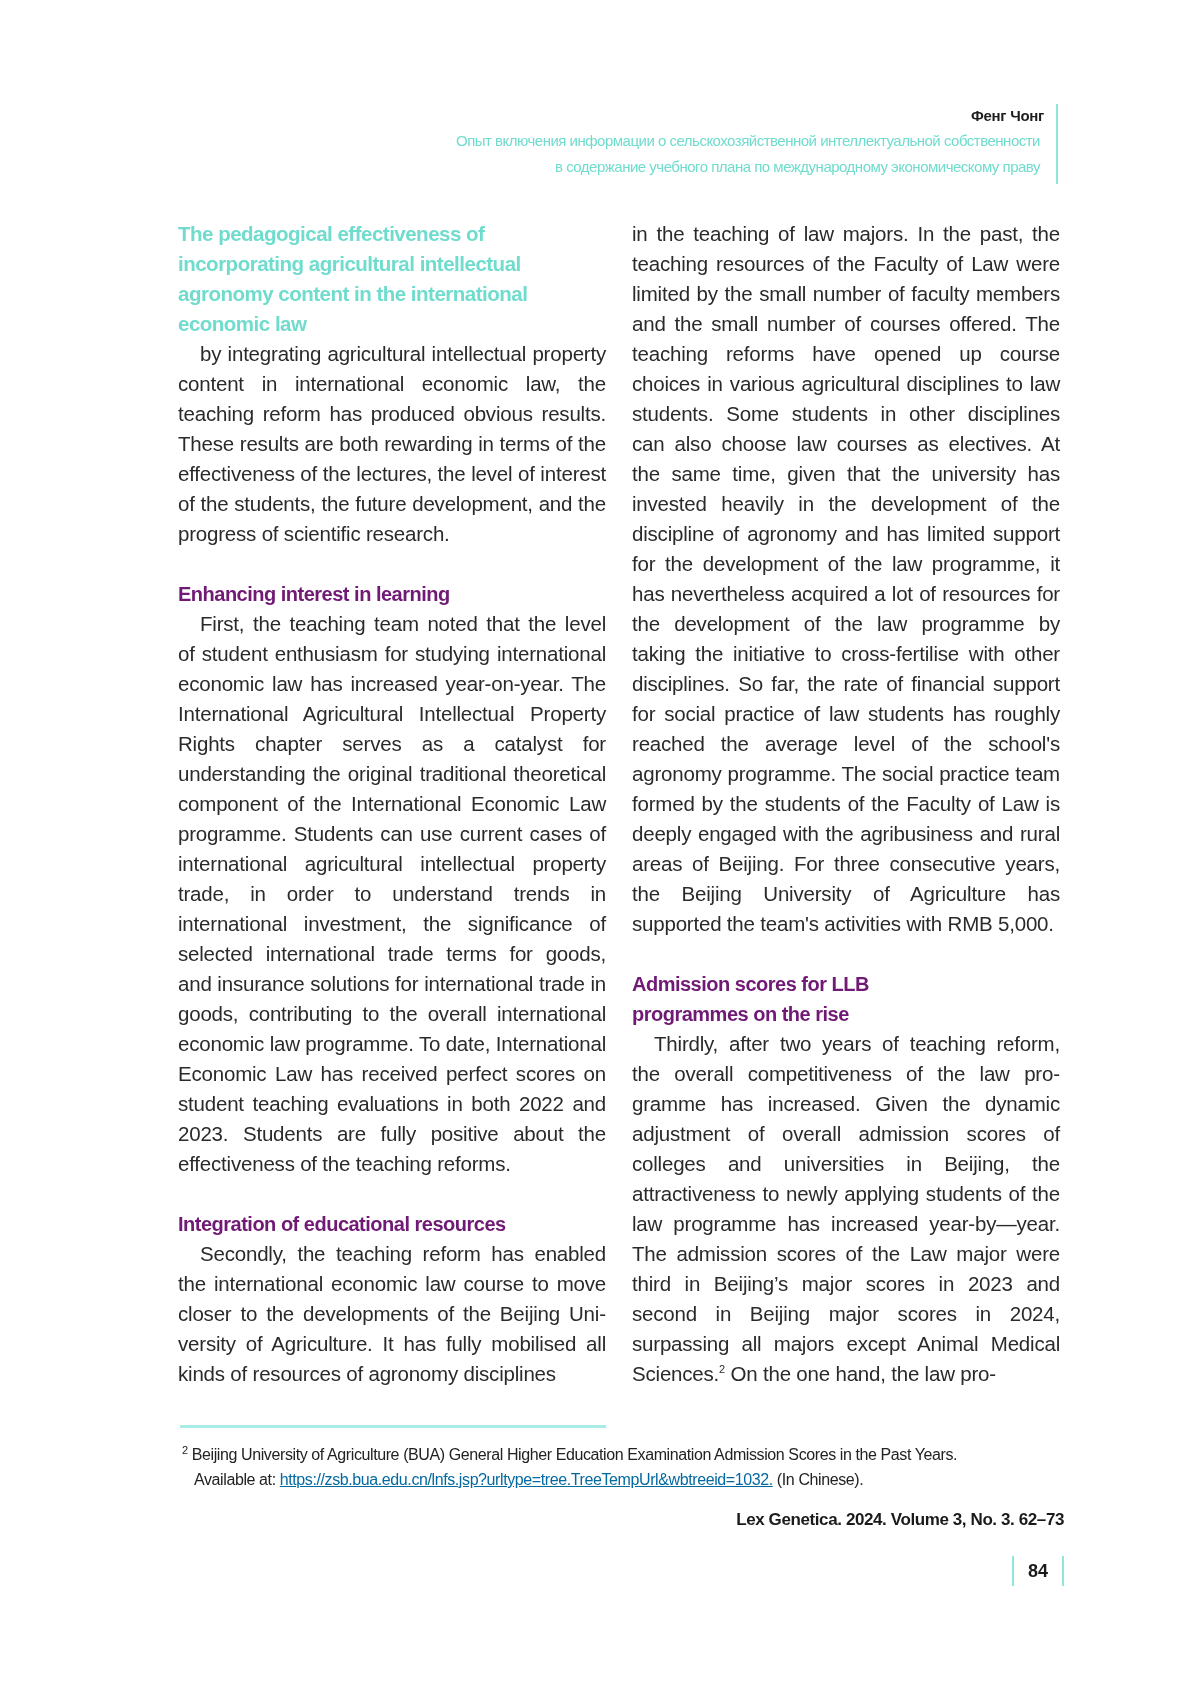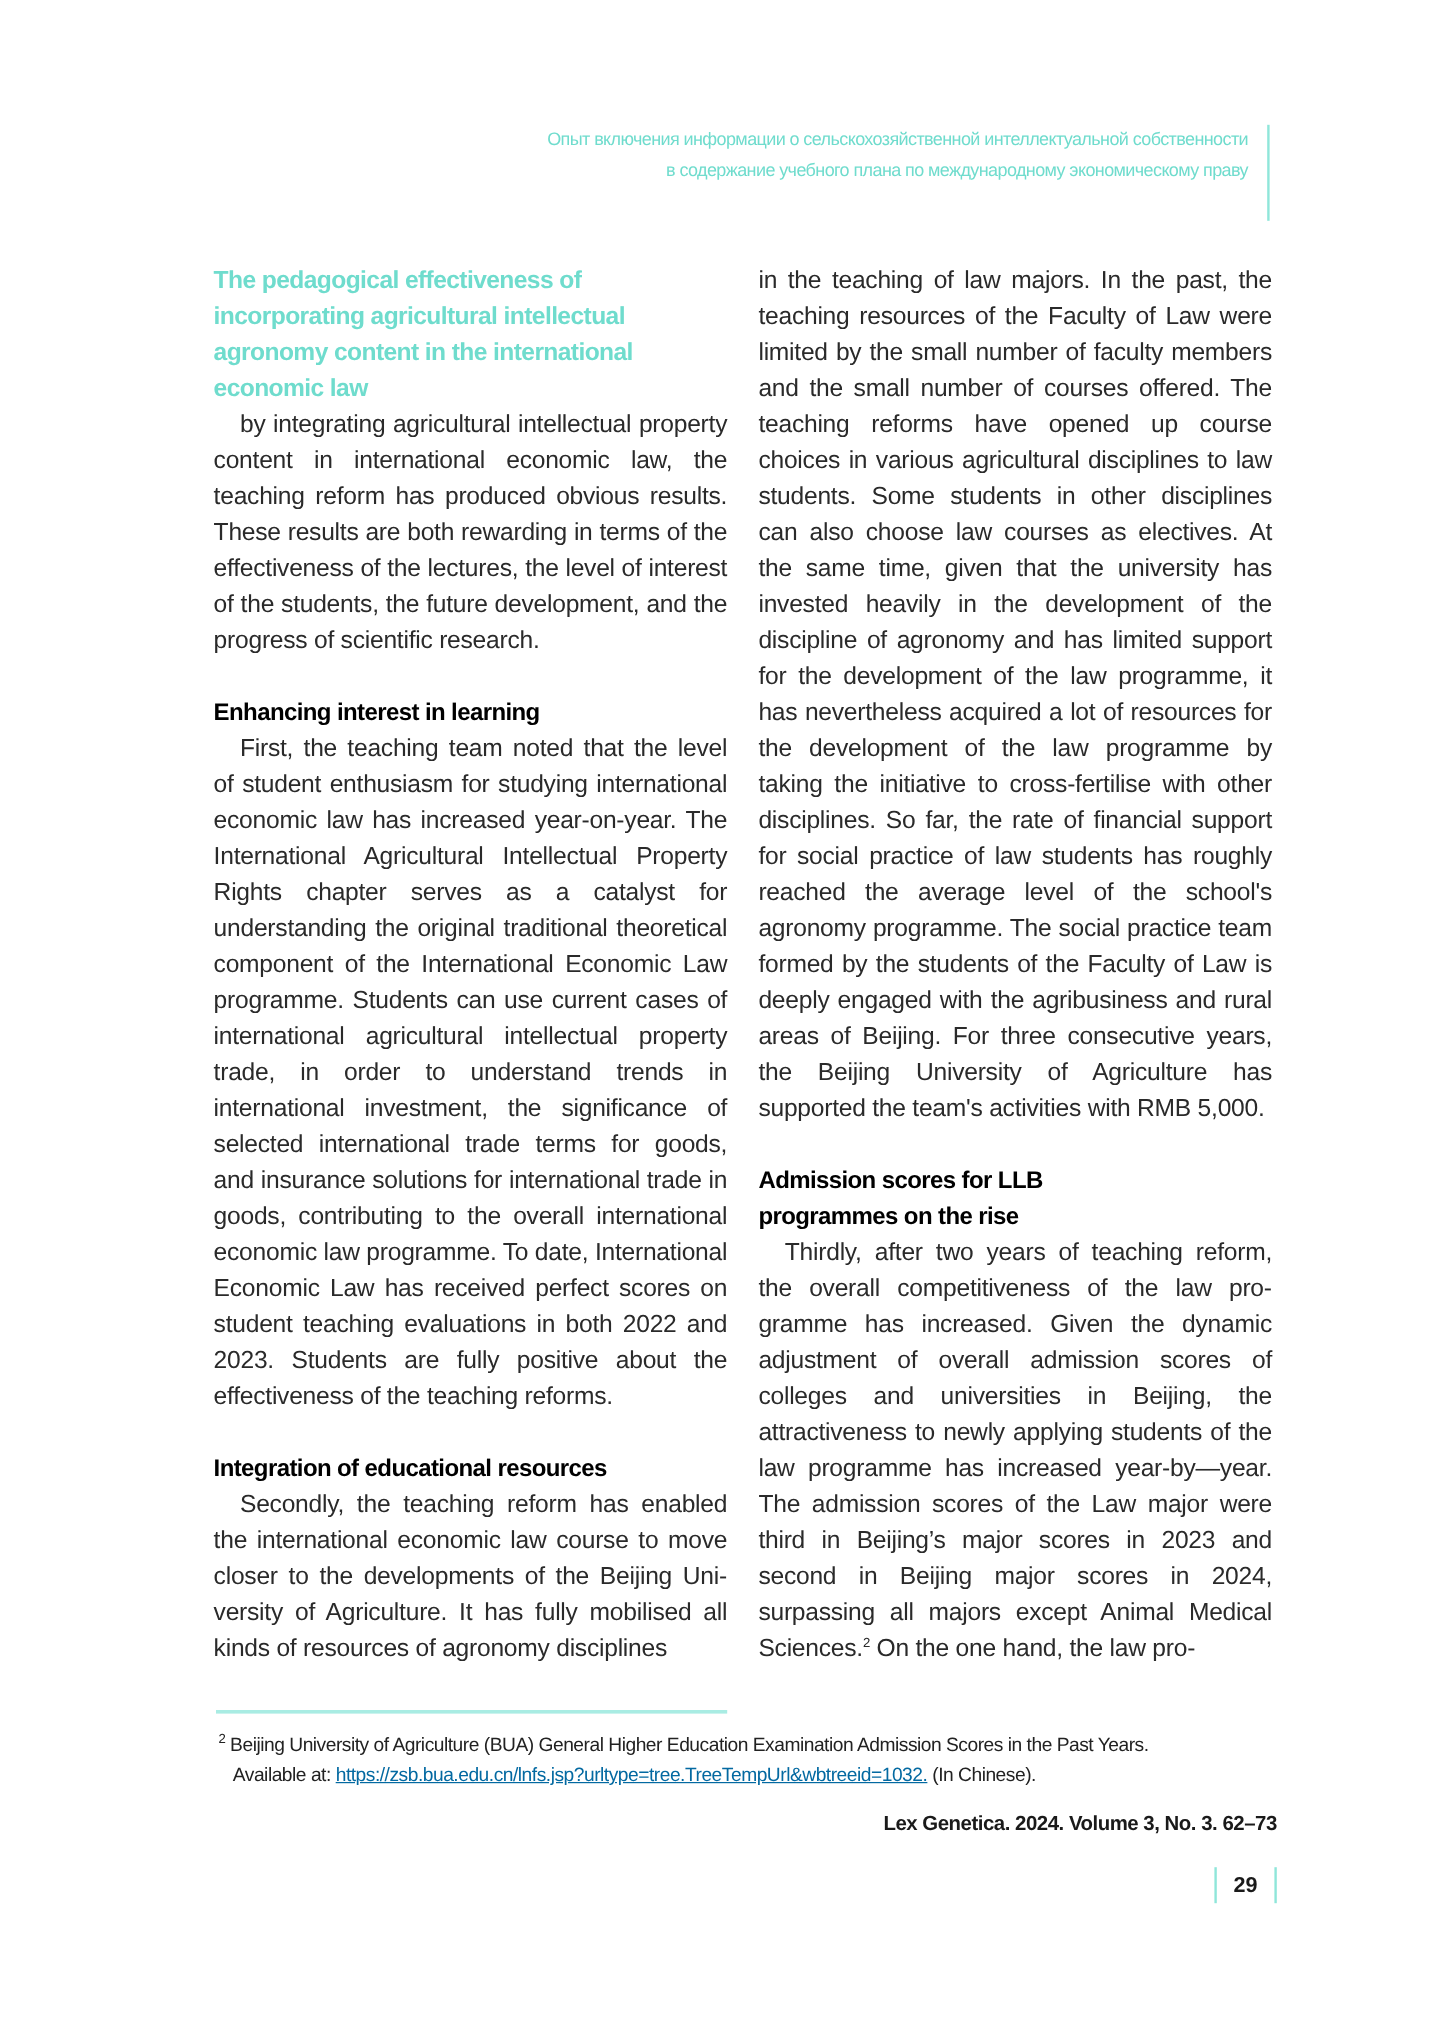--- a/index.html
+++ b/index.html
@@ -60,21 +60,21 @@
     .section-title {
       color: #6fdccd;
       font-weight: bold;
       font-size: 20.5px;
       line-height: 30px;
       text-align: left;
       letter-spacing: -0.5px;
     }
     .subheading {
       font-weight: bold;
-      color: #000000;
+      color: #701a75;
       font-size: 20px;
       line-height: 30px;
       text-align: left;
       letter-spacing: -0.5px;
     }
     p {
       margin: 0;
       text-indent: 22px;
       hyphens: manual;
     }
@@ -132,20 +132,21 @@
       font-size: 18px;
       color: #1a1a1a;
       padding: 0 14px;
     }
   </style>
 </head>
 <body>
 
 <header class="running-head">
   <div class="rule"></div>
+  <div class="rh-author">Фенг Чонг</div>
   <div class="rh-title">Опыт включения информации о сельскохозяйственной интеллектуальной собственности</div>
   <div class="rh-title">в содержание учебного плана по международному экономическому праву</div>
 </header>
 
 <section class="column col-left">
   <div class="section-title">The pedagogical effectiveness of incorporating agricultural intellectual agronomy content in the international economic law</div>
   <p>by integrating agricultural intellectual prop­erty content in international economic law, the teaching reform has produced obvious re­sults. These results are both rewarding in terms of the effectiveness of the lectures, the level of interest of the students, the future develop­ment, and the progress of scientific research.</p>
   <div class="gap"></div>
   <div class="subheading">Enhancing interest in learning</div>
   <p>First, the teaching team noted that the level of student enthusiasm for studying international economic law has increased year-on-year. The International Agricultural Intellectual Property Rights chapter serves as a catalyst for understanding the original traditional theoretical component of the In­ternational Economic Law programme. Stu­dents can use current cases of international agricultural intellectual property trade, in or­der to understand trends in international in­vestment, the significance of selected inter­national trade terms for goods, and insurance solutions for international trade in goods, contributing to the overall international eco­nomic law programme. To date, Internation­al Economic Law has received perfect scores on student teaching evaluations in both 2022 and 2023. Students are fully positive about the effectiveness of the teaching reforms.</p>
@@ -173,15 +174,15 @@
   </div>
   <div class="fn-line2">
     <span>Available at: </span><a class="fn-link">https://zsb.bua.edu.cn/lnfs.jsp?urltype=tree.TreeTempUrl&amp;wbtreeid=1032.</a><span> (In Chinese).</span>
   </div>
 </footer>
 
 <div class="journal">Lex Genetica. 2024. Volume 3, No. 3. 62–73</div>
 
 <div class="page-number-box">
   <div class="bar"></div>
-  <div class="num">29</div>
+  <div class="num">84</div>
   <div class="bar"></div>
 </div>
 
 </body></html>

